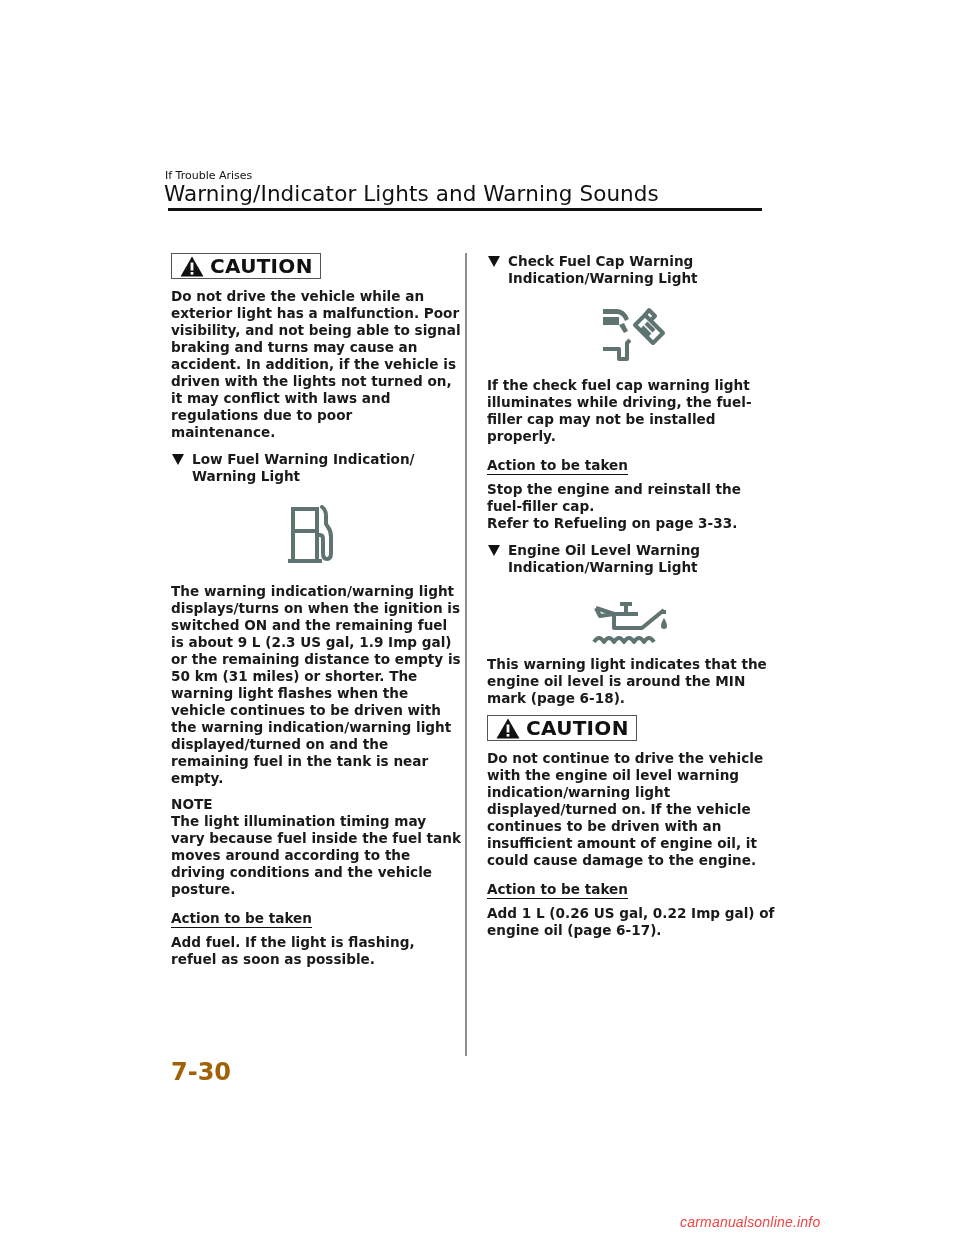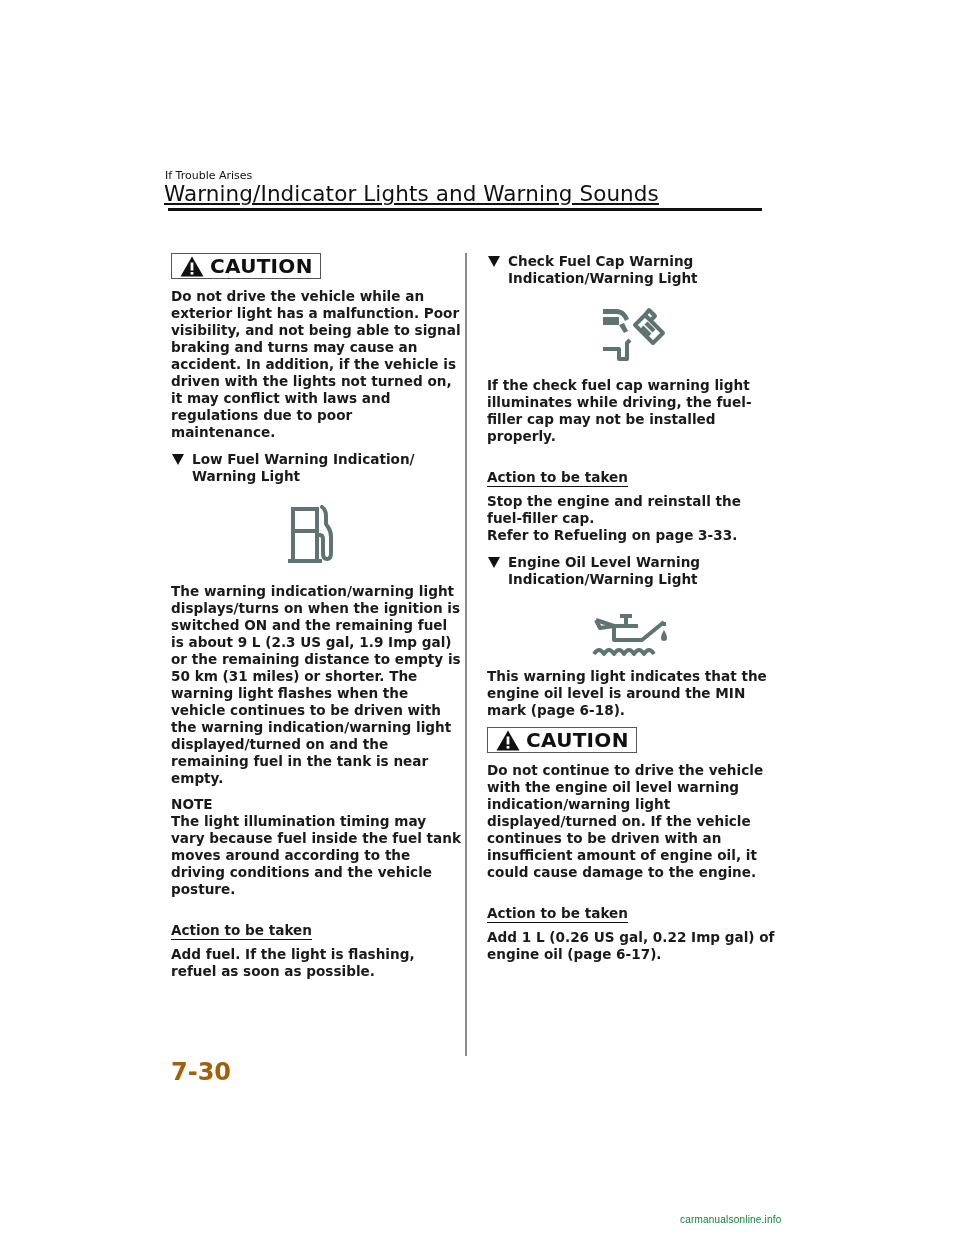--- a/index.html
+++ b/index.html
@@ -6,21 +6,21 @@
     body {
       width: 960px; height: 1245px; position: relative; overflow: hidden;
       font-family: "DejaVu Sans", sans-serif; color: #1a1a1a;
     }
     .header-section {
       position: absolute; left: 165px; top: 170px;
       font-size: 11px; color: #111; line-height: 12px;
     }
     .header-title {
       position: absolute; left: 164px; top: 181px;
-      font-size: 21.5px; color: #111; letter-spacing: 0.1px; line-height: 26px; text-decoration: underline;
+      font-size: 21.5px; color: #111; letter-spacing: 0.1px; line-height: 26px;
     }
     .header-rule {
       position: absolute; left: 168px; top: 208px; width: 594px; height: 3px; background: #111;
     }
     .col-divider {
       position: absolute; left: 465px; top: 253px; width: 2px; height: 803px; background: #8c8c8c;
     }
     .col { position: absolute; width: 290px; font-size: 13.6px; line-height: 17px; }
     .col-left { left: 171px; top: 253px; }
     .col-right { left: 487px; top: 253px; }
@@ -40,31 +40,31 @@
       margin-top: 9px;
     }
     .heading .tri {
       position: absolute; left: 1px; top: 3px; width: 0; height: 0;
       border-left: 6px solid transparent; border-right: 6px solid transparent; border-top: 11px solid #111;
     }
     .icon-wrap { display: flex; justify-content: center; }
     .icon-wrap svg { display: block; }
     .note-label { font-weight: bold; margin-top: 9px; }
     .action {
-      display: inline-block; font-weight: bold; margin-top: 24px;
+      display: inline-block; font-weight: bold; margin-top: 12px;
       border-bottom: 1.5px solid #111; padding-bottom: 1px; line-height: 16px; text-align: center;
     }
     .after-action { margin-top: 6px; }
 
     .page-num {
       position: absolute; left: 171px; top: 1058px; font-size: 24px; font-weight: bold; color: #a16207;
     }
     .watermark {
       position: absolute; left: 680px; top: 1214px; font-family: "Liberation Sans", sans-serif;
-      font-size: 10px; color: #15803d; letter-spacing: 0.2px;
+      font-size: 14px; color: #ef4444; letter-spacing: 0.2px; font-style: italic;
     }
   </style>
 </head>
 <body>
 
 <div class="header-section">If Trouble Arises</div>
 <div class="header-title">Warning/Indicator Lights and Warning Sounds</div>
 <div class="header-rule"></div>
 
 <div class="col-divider"></div>

